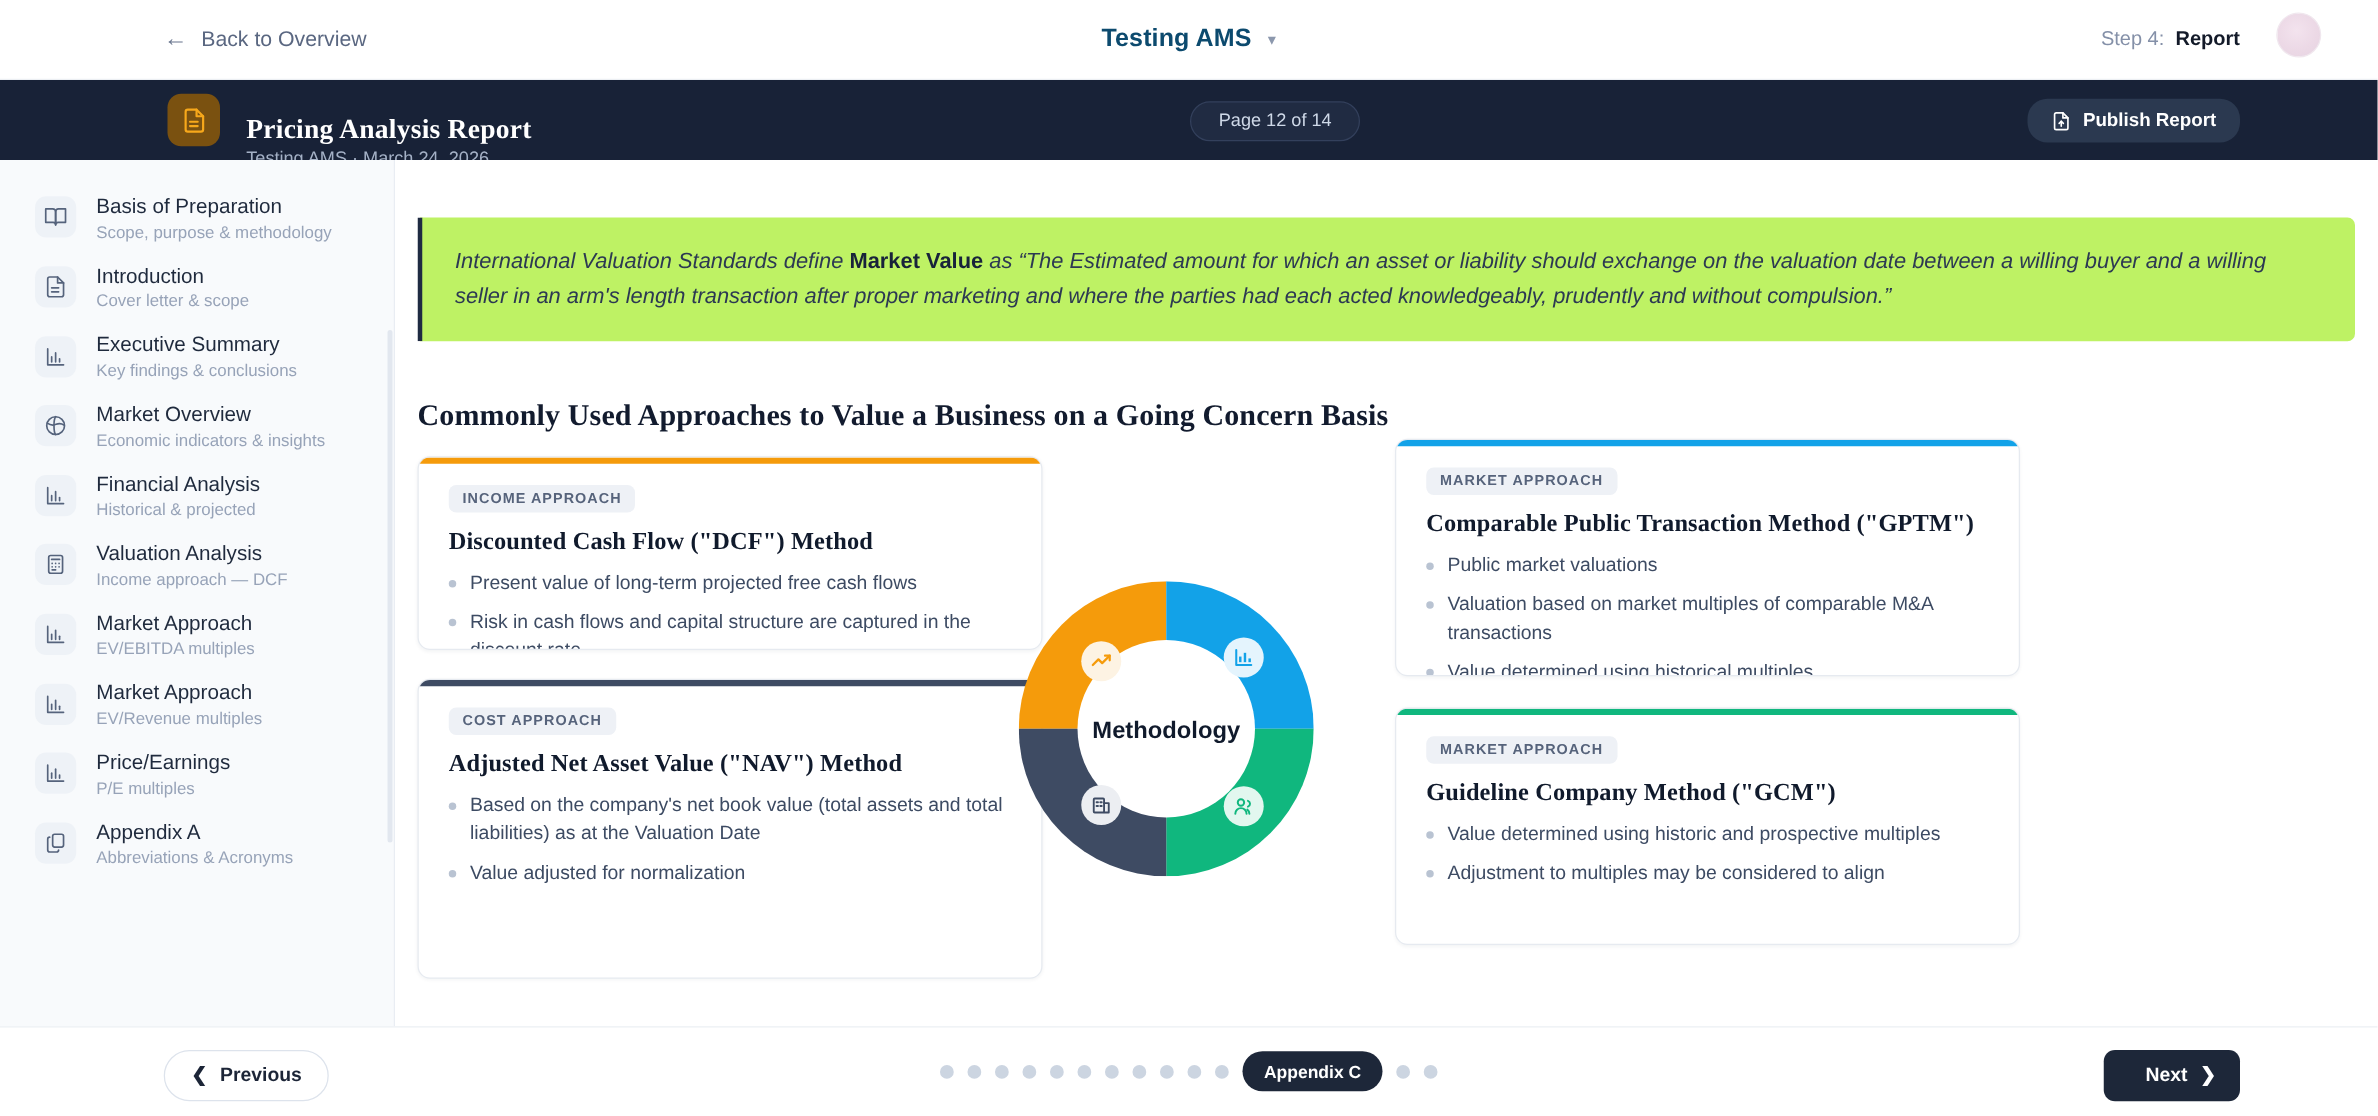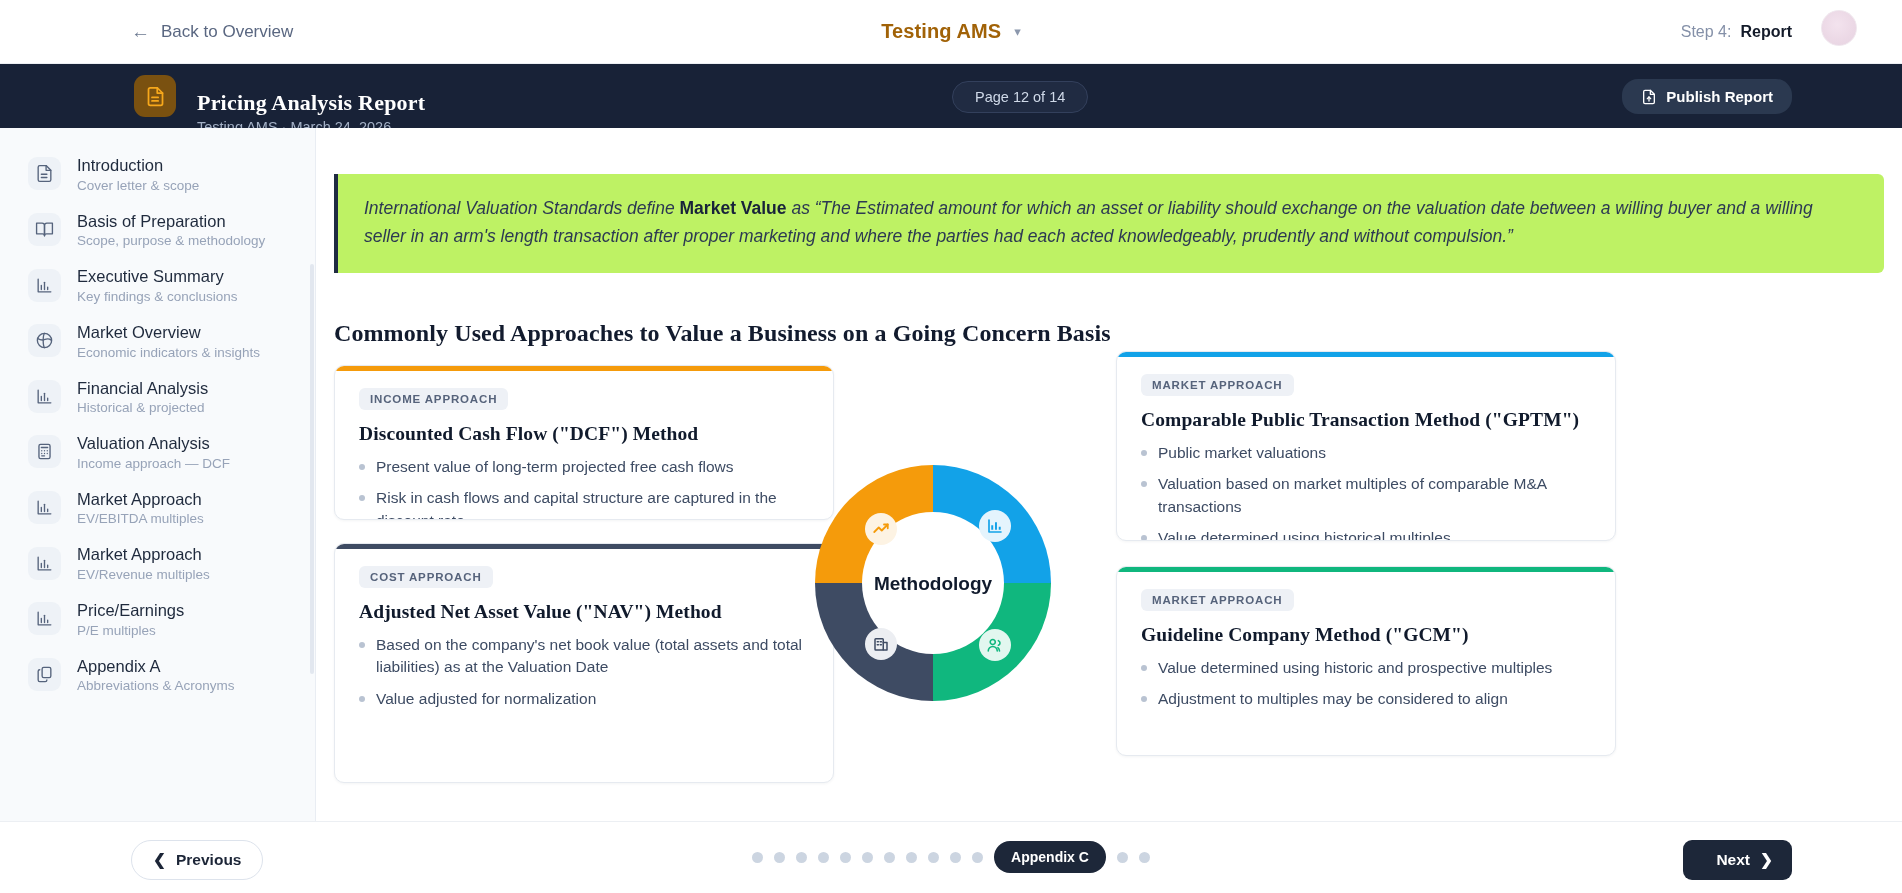--- a/index.html
+++ b/index.html
@@ -20,21 +20,21 @@
   .back-btn {
     position: absolute; left: 131px; display: flex; align-items: center; gap: 11px;
     color: #5a6781; font-size: 17px; cursor: pointer; background: none; border: none;
     font-family: "Liberation Sans", sans-serif;
   }
   .back-arrow { font-size: 19px; line-height: 1; color: #6b7890; }
   .topbar-title-wrap {
     position: absolute; left: 0; width: 1902px; display: flex;
     justify-content: center; align-items: center; gap: 13px;
   }
-  .topbar-title { font-size: 20px; font-weight: bold; color: #a16207; letter-spacing: .1px; }
+  .topbar-title { font-size: 20px; font-weight: bold; color: #0c4a6e; letter-spacing: .1px; }
   .chev-down { color: #8c98ad; font-size: 13px; }
   .step-wrap {
     position: absolute; right: 110px; display: flex; gap: 9px; align-items: baseline;
     font-size: 16px;
   }
   .step-label { color: #8490a8; }
   .step-value { color: #131a29; font-weight: bold; }
   .avatar {
     position: absolute; right: 45px; top: 10px; width: 36px; height: 36px;
     border-radius: 50%;
@@ -232,36 +232,36 @@
     </span>
     <span>Publish Report</span>
   </button>
 </div>
 
 <div class="sidebar">
   <div id="sidebar-list">
       <div class="side-item">
         <span class="side-ico">
           <svg width="19" height="19" viewBox="0 0 24 24" fill="none" stroke="#55637c" stroke-width="1.7" stroke-linecap="round" stroke-linejoin="round">
+            <path d="M2 4h7a3 3 0 0 1 3 3v13a2.5 2.5 0 0 0-2.5-2.5H2z"></path>
+            <path d="M22 4h-7a3 3 0 0 0-3 3v13a2.5 2.5 0 0 1 2.5-2.5H22z"></path>
+          </svg>
+        </span>
+        <span><span class="side-label">Basis of Preparation</span><div class="side-sub">Scope, purpose &amp; methodology</div></span>
+      </div>
+      <div class="side-item">
+        <span class="side-ico">
+          <svg width="19" height="19" viewBox="0 0 24 24" fill="none" stroke="#55637c" stroke-width="1.7" stroke-linecap="round" stroke-linejoin="round">
             <path d="M14 2H6a2 2 0 0 0-2 2v16a2 2 0 0 0 2 2h12a2 2 0 0 0 2-2V8z"></path>
             <polyline points="14 2 14 8 20 8"></polyline>
             <line x1="8" y1="13" x2="15" y2="13"></line>
             <line x1="8" y1="17" x2="15" y2="17"></line>
           </svg>
         </span>
         <span><span class="side-label">Introduction</span><div class="side-sub">Cover letter &amp; scope</div></span>
-      </div>
-      <div class="side-item">
-        <span class="side-ico">
-          <svg width="19" height="19" viewBox="0 0 24 24" fill="none" stroke="#55637c" stroke-width="1.7" stroke-linecap="round" stroke-linejoin="round">
-            <path d="M2 4h7a3 3 0 0 1 3 3v13a2.5 2.5 0 0 0-2.5-2.5H2z"></path>
-            <path d="M22 4h-7a3 3 0 0 0-3 3v13a2.5 2.5 0 0 1 2.5-2.5H22z"></path>
-          </svg>
-        </span>
-        <span><span class="side-label">Basis of Preparation</span><div class="side-sub">Scope, purpose &amp; methodology</div></span>
       </div>
       <div class="side-item">
         <span class="side-ico">
           <svg width="19" height="19" viewBox="0 0 24 24" fill="none" stroke="#55637c" stroke-width="1.7" stroke-linecap="round" stroke-linejoin="round">
             <path d="M4 4v16h16"></path>
             <line x1="8" y1="17" x2="8" y2="12"></line>
             <line x1="12" y1="17" x2="12" y2="8"></line>
             <line x1="16" y1="17" x2="16" y2="14"></line>
           </svg>
         </span>

